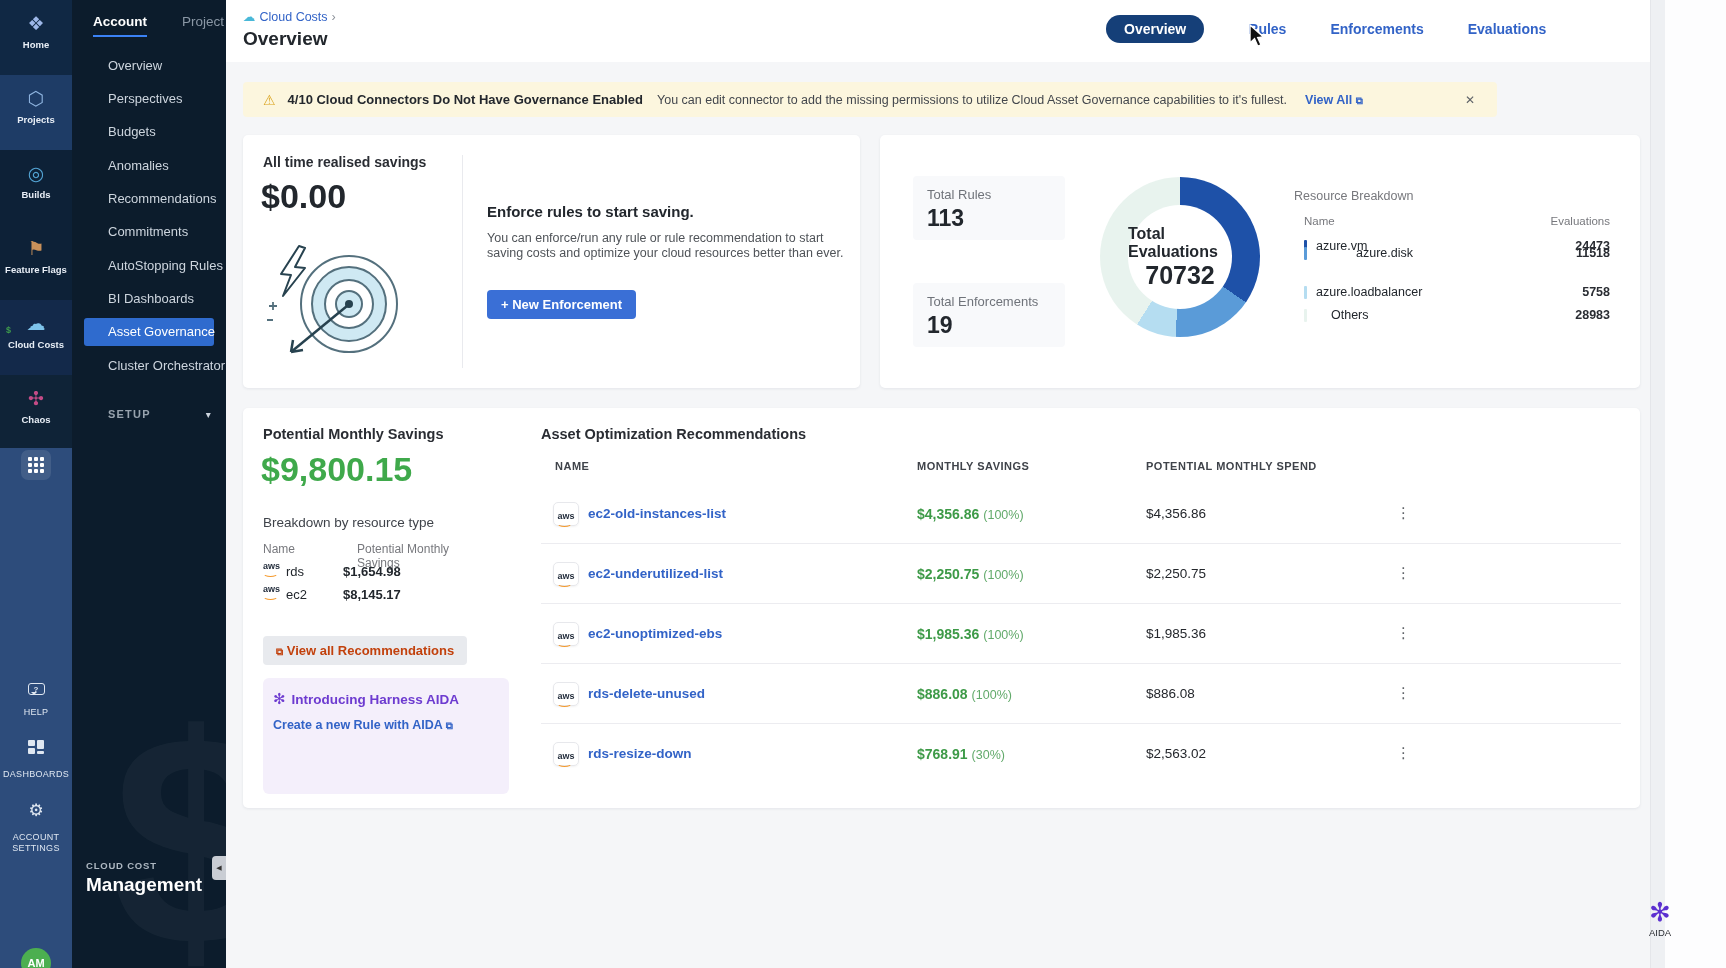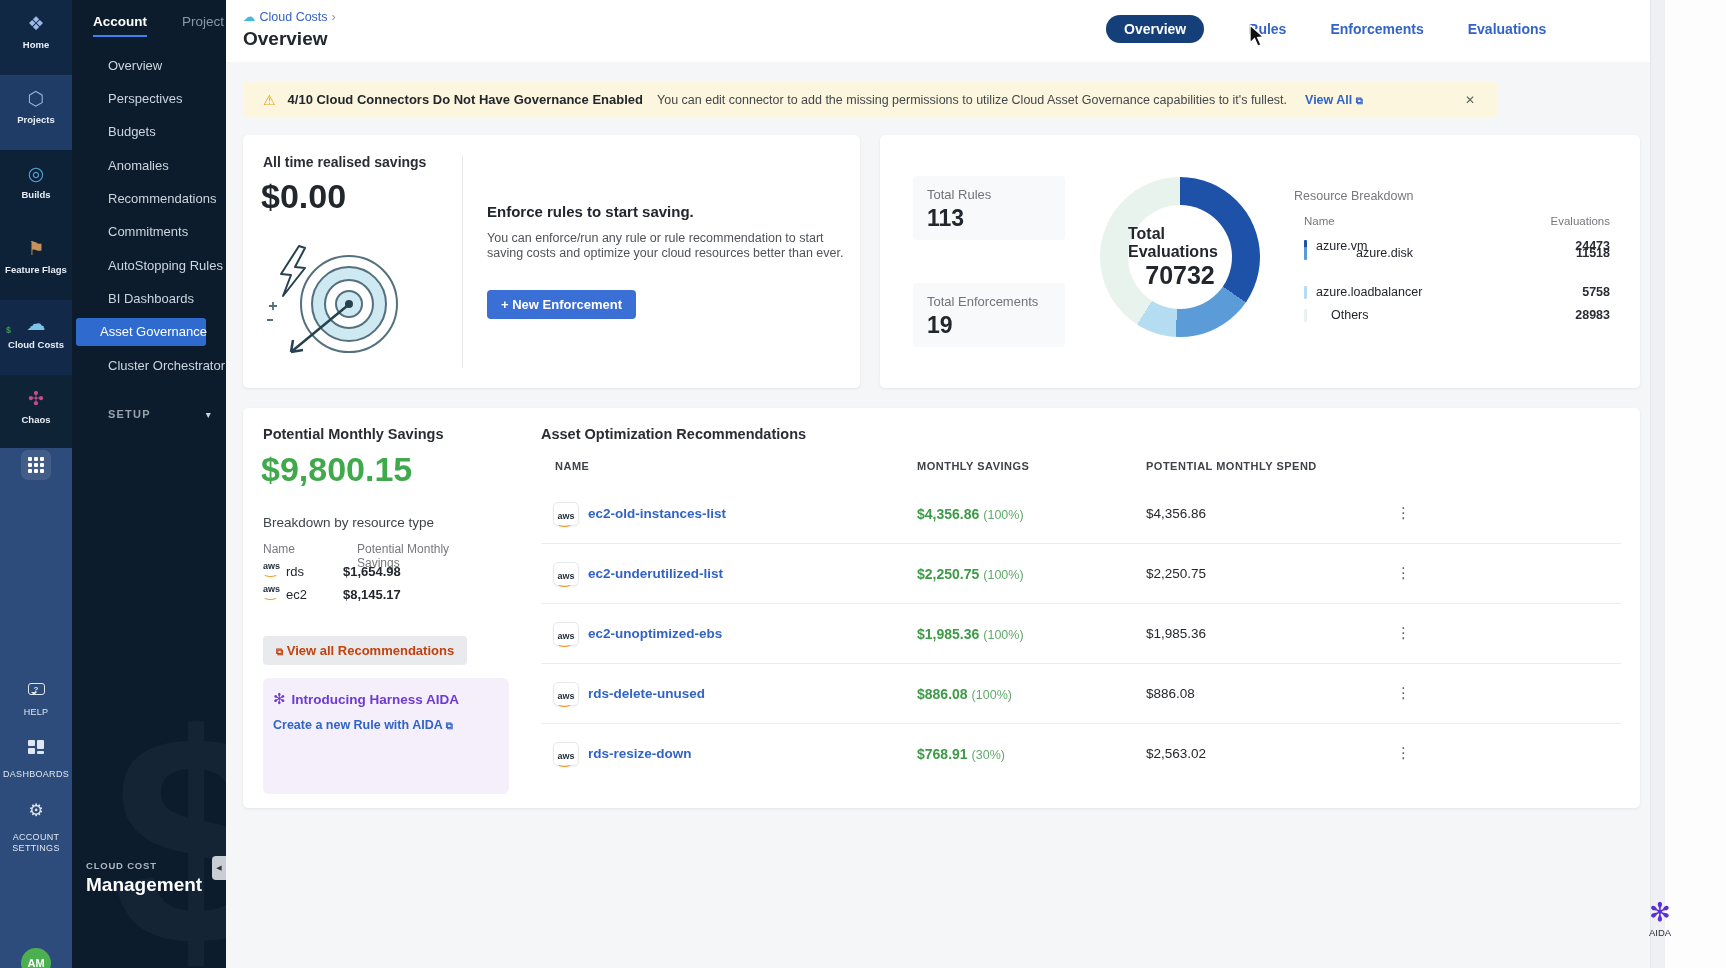--- a/index.html
+++ b/index.html
@@ -31,21 +31,21 @@
   .cc-cloud { position:relative; display:inline-block; }
   .cc-cloud .dollar { position:absolute; left:6px; top:6px; font-size:9px; font-weight:bold; color:#3f9d4c; }
 
   
   .sidenav { position:absolute; left:72px; top:0; width:154px; height:968px; background:#0c1c2c; z-index:25; overflow:hidden; }
   .sn-tabs { position:absolute; left:21px; top:14px; width:120px; display:flex; gap:35px; }
   .sn-tab { font-size:13.5px; font-weight:bold; color:#fff; cursor:pointer; padding-bottom:6px; }
   .sn-tab.inactive { color:#8a97a5; font-weight:normal; }
   .sn-tab.active { border-bottom:2.5px solid #3b82f6; }
   .sn-item { position:absolute; left:0; width:154px; height:28px; line-height:28px; padding-left:36px; font-size:13px; color:#cdd5de; cursor:pointer; white-space:nowrap; }
-  .sn-item.selected { background:#2f6bce; color:#fff; width:130px; margin-left:4px; padding-left:24px; border-radius:3px; }
+  .sn-item.selected { background:#2f6bce; color:#fff; width:130px; margin-left:12px; padding-left:24px; border-radius:3px; }
   .sn-setup { position:absolute; left:36px; top:408px; width:104px; display:flex; justify-content:space-between; align-items:center; font-size:11px; letter-spacing:1.2px; color:#98a3ae; font-weight:bold; cursor:pointer; }
   .sn-footer { position:absolute; left:14px; top:860px; color:#fff; }
   .sn-footer .small { font-size:9.5px; letter-spacing:.8px; color:#aeb8c2; font-weight:bold; }
   .sn-footer .big { font-size:19px; font-weight:bold; margin-top:3px; }
   .sn-watermark { position:absolute; left:40px; top:690px; font-size:300px; font-weight:bold; color:rgba(255,255,255,.04); line-height:300px; pointer-events:none; }
   .collapse-handle { position:absolute; left:140px; top:856px; width:14px; height:24px; background:#c9cdd4; border-radius:4px 0 0 4px; font-size:7px; color:#333; text-align:center; line-height:24px; cursor:pointer; }
 
   
   .main { position:absolute; left:226px; top:0; width:1500px; height:968px; background:#f5f6f8; }
   .main-header { position:absolute; left:0; top:0; width:1500px; height:62px; background:#fff; }

